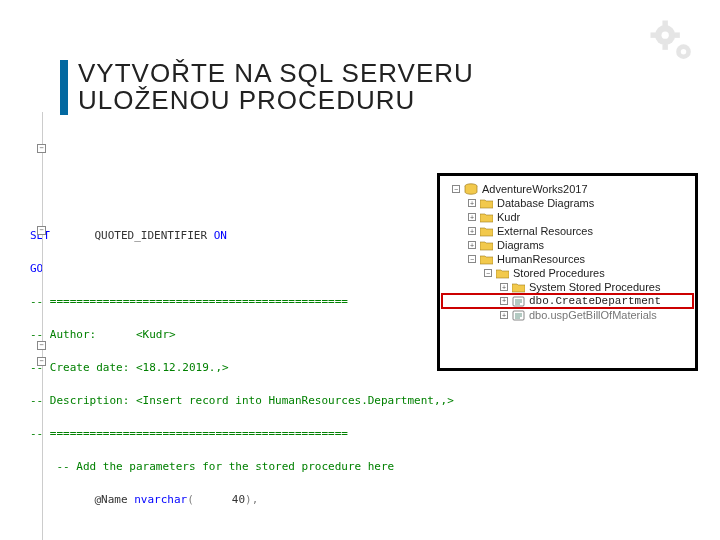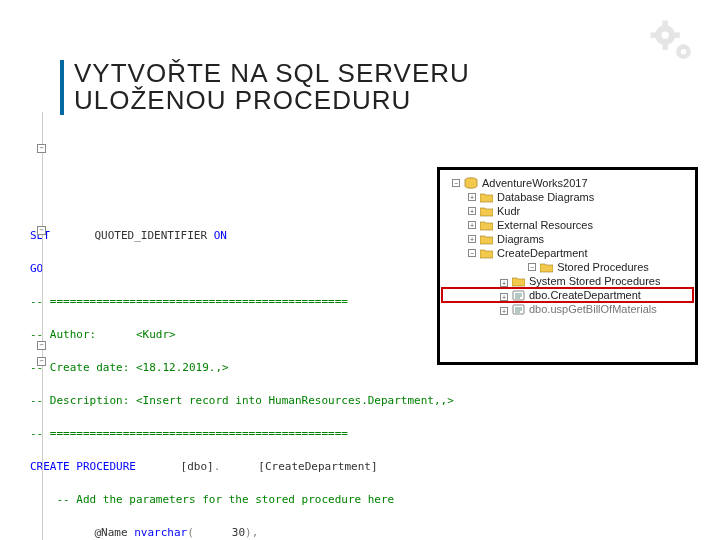--- a/index.html
+++ b/index.html
@@ -17,21 +17,21 @@
     top: 15px;
     right: 20px;
     width: 55px;
     height: 55px;
     opacity: 0.25;
   }
   .title-block {
     position: absolute;
     top: 60px;
     left: 60px;
-    border-left: 4px solid #0369a1;
+    border-left: 8px solid #0369a1;
     padding-left: 10px;
   }
   .title {
     font-family: "Century Gothic", "Nirmala UI", Arial, sans-serif;
     font-size: 26px;
     letter-spacing: 1px;
     color: #222;
     font-weight: 400;
     line-height: 1.05;
   }
@@ -61,21 +61,21 @@
     width: 9px; height: 9px;
     border: 1px solid #888;
     background: #fff;
     font-size: 7px;
     line-height: 7px;
     text-align: center;
     color: #555;
   }
   .tree-panel {
     position: absolute;
-    top: 170px;
+    top: 176px;
     right: 25px;
     width: 255px;
     height: 192px;
     background: #fff;
     outline: 3px solid #000;
     font-family: "Segoe UI", Tahoma, sans-serif;
   }
   .tree {
     padding: 6px 2px;
     font-size: 11px;
@@ -83,36 +83,37 @@
   }
   .node {
     display: flex;
     align-items: center;
     gap: 4px;
     padding: 1px 0;
     white-space: nowrap;
   }
   .ind1 { padding-left: 10px; }
   .ind2 { padding-left: 26px; }
-  .ind3 { padding-left: 42px; justify-content: center; }
-  .ind4 { padding-left: 58px; align-items: flex-end; }
+  .ind3 { padding-left: 42px; }
+  .ind4 { padding-left: 58px; }
   .pm {
     width: 8px; height: 8px;
     border: 1px solid #888;
     font-size: 7px; line-height: 7px;
     text-align: center;
     color: #555;
     flex-shrink: 0;
   }
   .folder-icon { width: 13px; height: 11px; flex-shrink: 0; }
   .db-icon { width: 14px; height: 12px; flex-shrink: 0; }
   .sp-icon { width: 13px; height: 11px; flex-shrink: 0; }
   .hl-row {
     outline: 2px solid #c00;
     outline-offset: -1px;
+    font-family: Liberation Mono, monospace;
   }
   .dim { color: #777; }
 </style>
 </head>
 <body>
 
 <svg class="gears" viewBox="0 0 60 60">
   <g fill="#999">
     <circle cx="22" cy="22" r="11"></circle>
       <circle cx="22" cy="22" r="4" fill="#fff"></circle>
@@ -139,23 +140,22 @@
   <div class="fold" style="top:229px">−</div>
   <div class="fold" style="top:245px">−</div>
 
 <span class="ln"><span class="kw">SET</span><span class="tx"> QUOTED_IDENTIFIER </span><span class="kw">ON</span></span>
 <span class="ln kw">GO</span>
 <span class="ln cm">-- =============================================</span>
 <span class="ln cm">-- Author:      &lt;Kudr&gt;</span>
 <span class="ln cm">-- Create date: &lt;18.12.2019.,&gt;</span>
 <span class="ln cm">-- Description: &lt;Insert record into HumanResources.Department,,&gt;</span>
 <span class="ln cm">-- =============================================</span>
-<span class="ln"><span class="kw">CREATE PROCEDURE</span><span class="tx"> [dbo]</span><span class="op">.</span><span class="tx">[CreateDepartment]</span></span>
 <span class="ln cm">    -- Add the parameters for the stored procedure here</span>
-<span class="ln"><span class="tx">    @Name </span><span class="kw">nvarchar</span><span class="op">(</span><span class="tx">30</span><span class="op">),</span></span>
+<span class="ln"><span class="tx">    @Name </span><span class="kw">nvarchar</span><span class="op">(</span><span class="tx">40</span><span class="op">),</span></span>
 
 
 
 
 
 
 
 
 <span class="ln"></span>
 
@@ -200,21 +200,21 @@
       <svg class="folder-icon" viewBox="0 0 13 11">
           <path d="M0 2h5l1 1h7v7H0z" fill="#f2c94c" stroke="#a07c1e" stroke-width="0.6"></path>
         </svg>
       <span>Diagrams</span>
     </div>
     <div class="node ind2">
       <span class="pm">−</span>
       <svg class="folder-icon" viewBox="0 0 13 11">
           <path d="M0 2h5l1 1h7v7H0z" fill="#f2c94c" stroke="#a07c1e" stroke-width="0.6"></path>
         </svg>
-      <span>CreateDepartment</span>
+      <span>HumanResources</span>
     </div>
     <div class="node ind3">
       <span class="pm">−</span>
       <svg class="folder-icon" viewBox="0 0 13 11">
           <path d="M0 2h5l1 1h7v7H0z" fill="#f2c94c" stroke="#a07c1e" stroke-width="0.6"></path>
         </svg>
       <span>Stored Procedures</span>
     </div>
     <div class="node ind4">
       <span class="pm">+</span>

